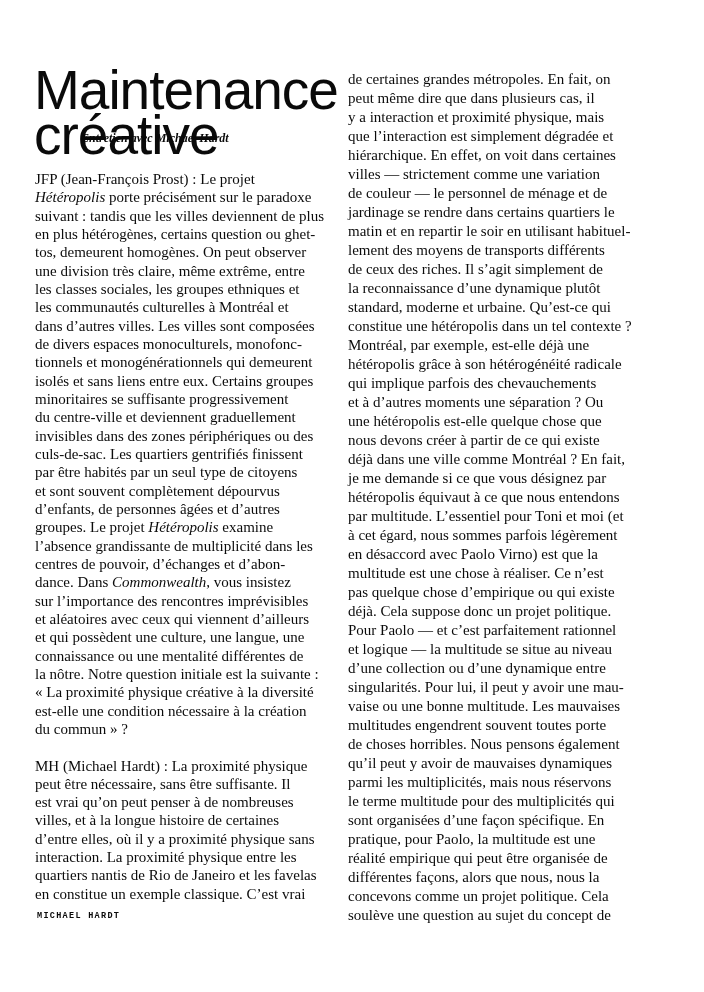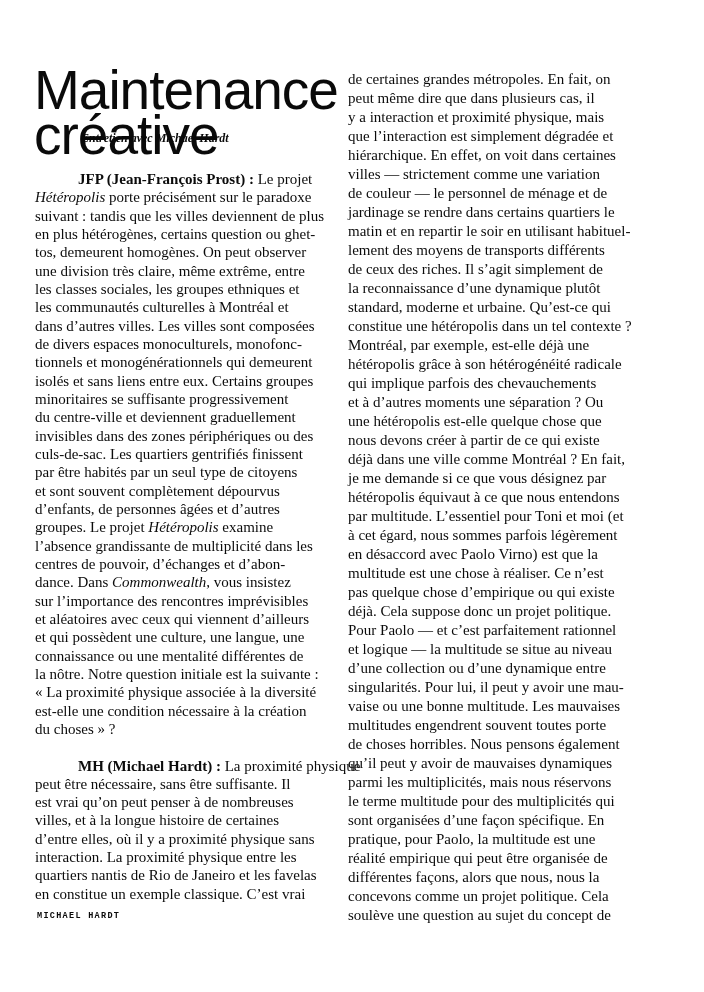--- a/index.html
+++ b/index.html
@@ -23,21 +23,21 @@
     position:absolute;left:81px;top:128px;
     font-size:12px;line-height:20px;
     font-weight:700;font-style:italic;
     color:#0a0a0a;
   }
   .col{position:absolute;font-size:15px;}
   .col .line{white-space:pre;}
   .col-left{left:35px;top:170px;width:308px;line-height:18.33px;}
   .col-right{left:348px;top:70px;width:330px;line-height:19px;}
   .col .para + .para{margin-top:18.33px;}
-  strong{font-weight:700;margin-left:43px;}
+  strong{font-weight:400;}
   em{font-style:italic;}
   .footer{
     position:absolute;left:37px;top:911px;
     font-family:Liberation Mono, monospace;
     font-weight:700;
     font-size:8.5px;line-height:10px;
     letter-spacing:1.3px;
     color:#0a0a0a;
   }
 </style>
@@ -71,23 +71,23 @@
       <div class="line">d’enfants, de personnes âgées et d’autres</div>
       <div class="line">groupes. Le projet <em>Hétéropolis</em> examine</div>
       <div class="line">l’absence grandissante de multiplicité dans les</div>
       <div class="line">centres de pouvoir, d’échanges et d’abon-</div>
       <div class="line">dance. Dans <em>Commonwealth</em>, vous insistez</div>
       <div class="line">sur l’importance des rencontres imprévisibles</div>
       <div class="line">et aléatoires avec ceux qui viennent d’ailleurs</div>
       <div class="line">et qui possèdent une culture, une langue, une</div>
       <div class="line">connaissance ou une mentalité différentes de</div>
       <div class="line">la nôtre. Notre question initiale est la suivante :</div>
-      <div class="line">« La proximité physique associée à la diversité</div>
+      <div class="line">« La proximité physique créative à la diversité</div>
       <div class="line">est-elle une condition nécessaire à la création</div>
-      <div class="line">du choses » ?</div>
+      <div class="line">du commun » ?</div>
     </div>
     <div class="para">
       <div class="line"><strong>MH (Michael Hardt) : </strong>La proximité physique</div>
       <div class="line">peut être nécessaire, sans être suffisante. Il</div>
       <div class="line">est vrai qu’on peut penser à de nombreuses</div>
       <div class="line">villes, et à la longue histoire de certaines</div>
       <div class="line">d’entre elles, où il y a proximité physique sans</div>
       <div class="line">interaction. La proximité physique entre les</div>
       <div class="line">quartiers nantis de Rio de Janeiro et les favelas</div>
       <div class="line">en constitue un exemple classique. C’est vrai</div>

